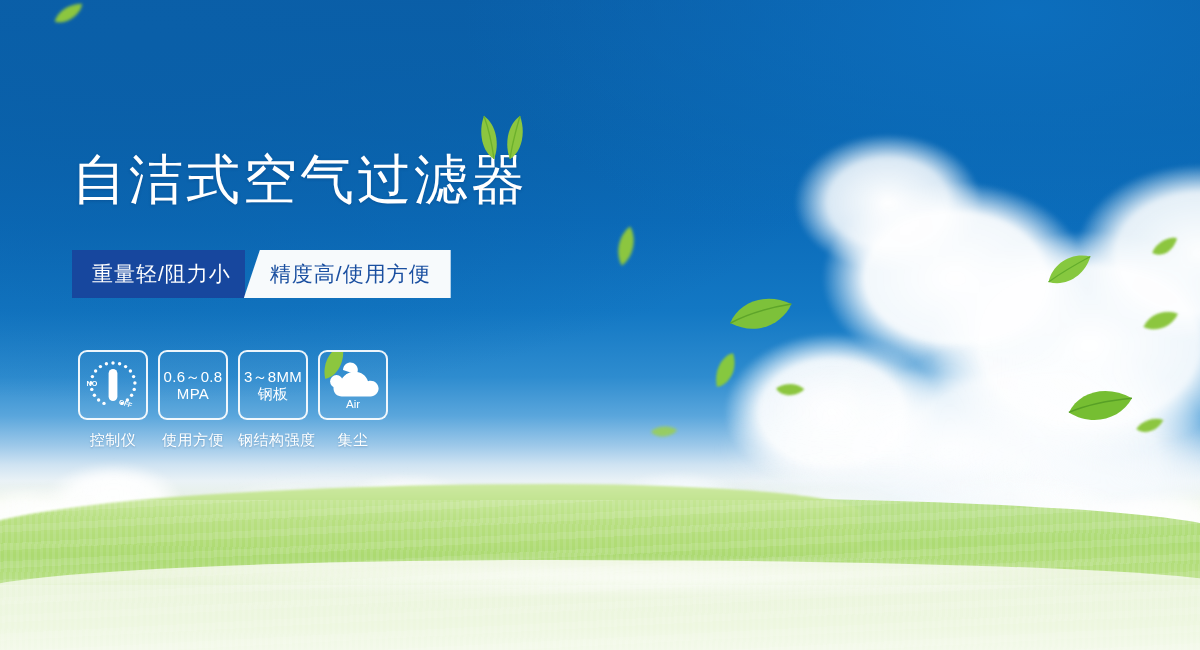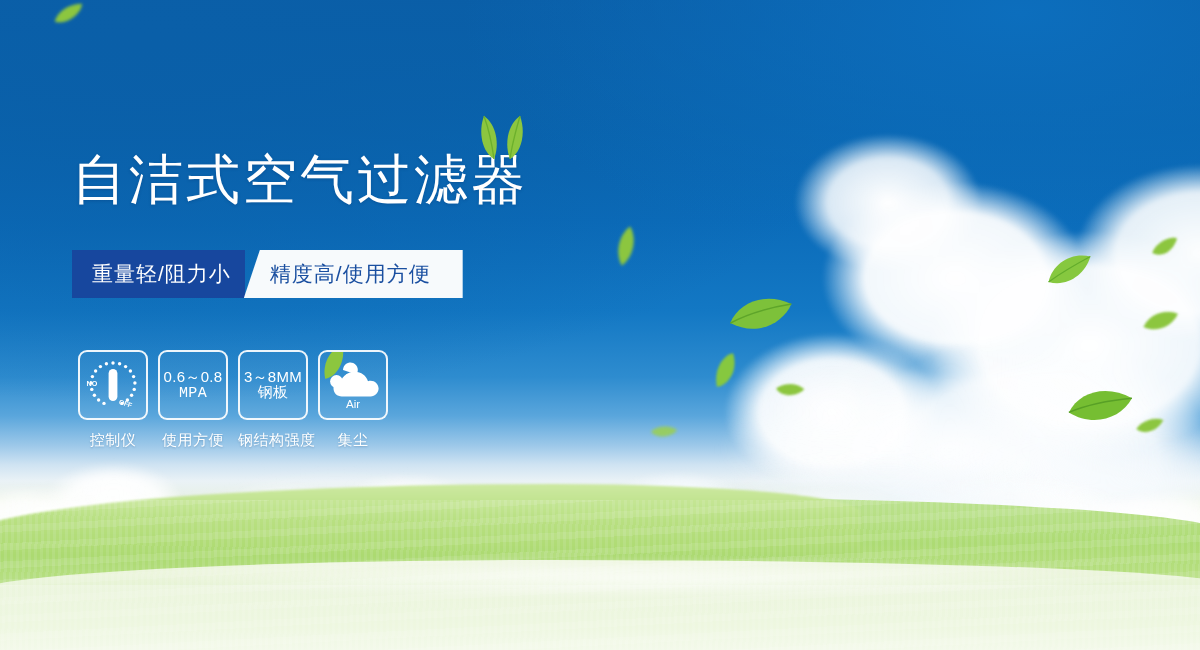--- a/index.html
+++ b/index.html
@@ -157,21 +157,21 @@
   .tag {
     display:flex; align-items:center; justify-content:center;
     font-size:21px; letter-spacing:1px; white-space:nowrap;
   }
   #tag-primary {
     background:#17479E; color:#ffffff;
     padding:0 14px 0 20px;
   }
   #tag-secondary {
     background:#f7fafc; color:#1A4FA0;
-    padding:0 32px 0 26px;
+    padding:0 20px 0 26px;
     clip-path:polygon(16px 0, 100% 0, 100% 100%, 0 100%);
     margin-left:-1px;
   }
 
   #feature-row {
     position:absolute; left:78px; top:338px;
     display:flex; gap:10px;
   }
   .feature { width:70px; }
   .feature-box {
@@ -180,21 +180,21 @@
     border-radius:9px;
     display:flex; align-items:center; justify-content:center;
     background:rgba(255,255,255,.045);
     position:relative;
     overflow:hidden;
   }
   .feature-text {
     color:#ffffff; text-align:center; line-height:1.15;
     font-size:15px; letter-spacing:.3px;
   }
-  .feature-text .l2 { display:block;font-family:Liberation Mono, monospace; }
+  .feature-text .l2 { display:block; }
   .feature-label {
     margin-top:11px; text-align:center;
     color:#ffffff; font-size:15px; letter-spacing:.5px; white-space:nowrap;
     text-shadow:0 1px 2px rgba(0,50,100,.25);
   }
   .feature-box svg { display:block; }
 </style>
 </head>
 <body>
 

